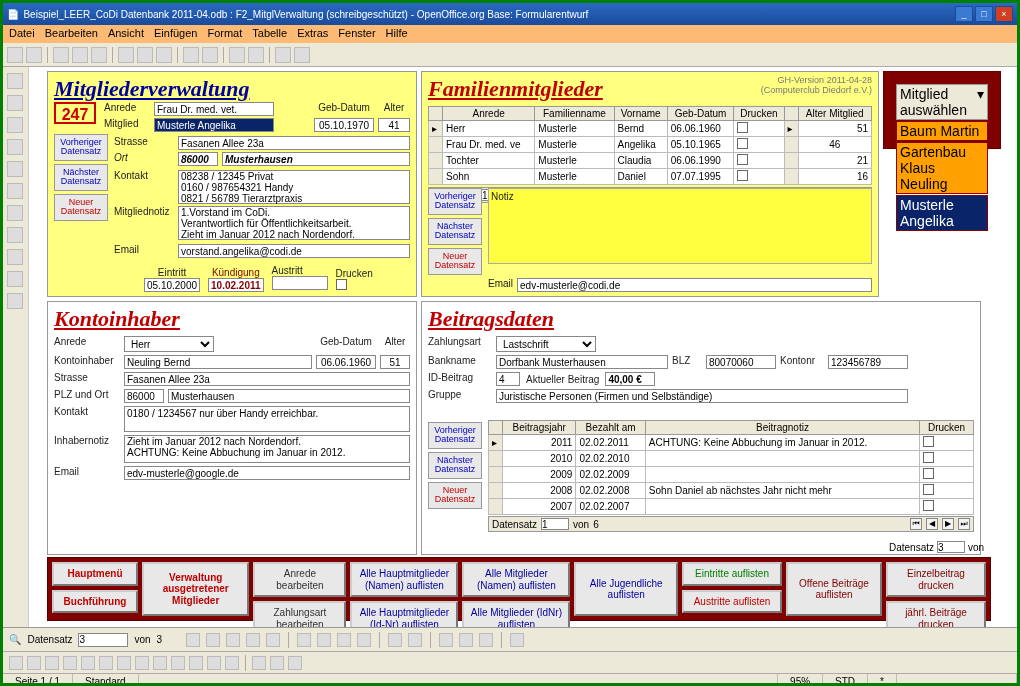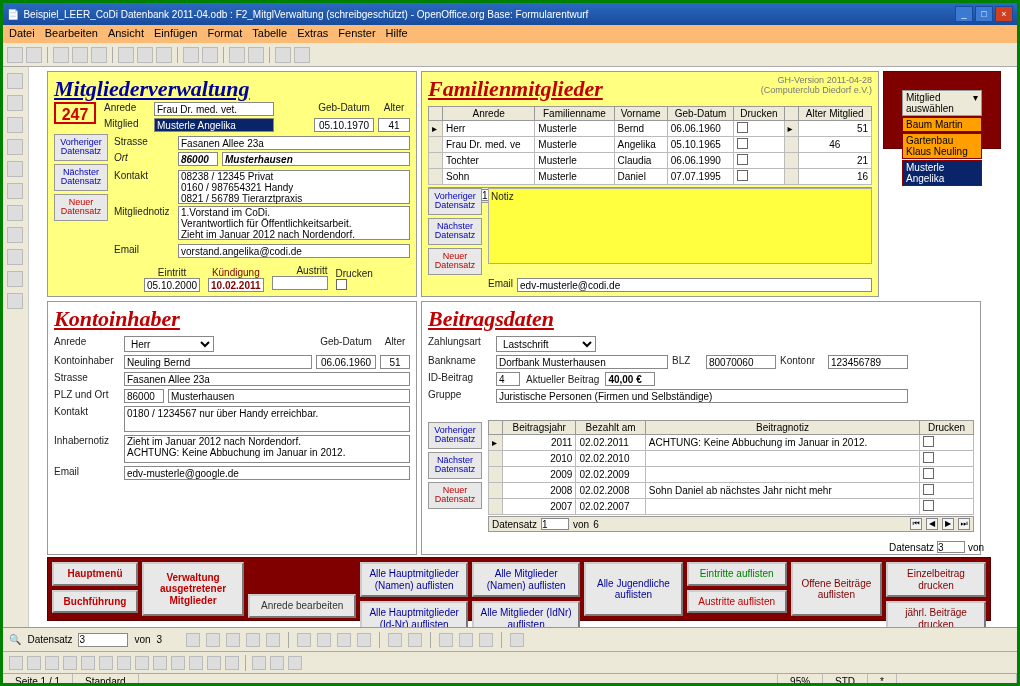--- a/index.html
+++ b/index.html
@@ -41,21 +41,21 @@
   #fm { left: 392px; top: 4px; width: 458px; height: 226px; background: #ffff80; border: 1px solid #999; padding: 4px 6px; }
   #fm h1 { color: #c00000; }
   .ghver { position: absolute; right: 6px; top: 4px; font-size: 9px; color: #777; text-align: right; line-height: 1.1; }
 
   table.datagrid { border-collapse: collapse; background: #fff; font-size: 10px; }
   table.datagrid th { background: #ece9d8; border: 1px solid #999; padding: 1px 3px; font-weight: normal; }
   table.datagrid td { border: 1px solid #bbb; padding: 1px 3px; }
   .rowhead { width: 14px; background: #ece9d8; }
 
   
-  #side { left: 854px; top: 4px; width: 118px; height: 78px; background: #800000; border: 1px solid #600000; padding: 18px; color: #fff; font-size: 10px; }
+  #side { left: 854px; top: 4px; width: 118px; height: 78px; background: #800000; border: 1px solid #600000; padding: 12px; color: #fff; font-size: 14px; }
   #side .hdr { background: #ece9d8; color: #000; border: 1px solid #999; padding: 1px 3px; margin-bottom: 1px; display: flex; justify-content: space-between; }
   #side .item { background: #ffa000; color: #000; border: 1px solid #800; padding: 1px 3px; margin-bottom: 1px; }
   #side .item.sel { background: #0a246a; color: #fff; }
 
   
   #ki { left: 18px; top: 234px; width: 370px; height: 254px; border: 1px solid #999; padding: 4px 6px; }
   #ki h1 { color: #c00000; }
 
   
   #bd { left: 392px; top: 234px; width: 560px; height: 254px; border: 1px solid #999; padding: 4px 6px; }
@@ -65,21 +65,21 @@
   .recnav .btn { width: 12px; height: 12px; border: 1px solid #888; background: #f4f4f4; font-size: 8px; text-align: center; line-height: 10px; }
   .recnav input { width: 28px; height: 12px; font-size: 10px; border: 1px solid #888; }
 
   .notiz { background: #ffff40; border: 1px solid #aaa; position: absolute; }
 
   
   #actions { left: 18px; top: 490px; width: 944px; height: 64px; background: #800000; border: 1px solid #500; padding: 4px; display: flex; gap: 4px; align-items: stretch; }
   .abtn { background: #e8e8e8; border: 2px outset #ccc; padding: 4px 6px; text-align: center; display: flex; align-items: center; justify-content: center; font-size: 10px; line-height: 1.15; }
   .abtn.nav { color: #c00000; font-weight: bold; width: 86px; }
   .abtn.big { color: #c00000; font-weight: bold; width: 112px; }
-  .abtn.grey { color: #333; width: 108px; margin-top: 32px; }
+  .abtn.grey { color: #333; width: 93px; }
   .abtn.blue { color: #0000a0; width: 108px; }
   .abtn.green span { color: #008000; }
   .abtn.red2  span { color: #c00000; }
   .abtn.wide { width: 100px; }
   .col { display: flex; flex-direction: column; gap: 4px; }
 
   .dsbar { position: absolute; left: 860px; top: 472px; height: 16px; display: flex; align-items: center; gap: 3px; font-size: 10px; }
   .dsbar input { width: 28px; height: 12px; font-size: 10px; border: 1px solid #888; }
 
   .bottombar { background: #ece9d8; height: 24px; display: flex; align-items: center; gap: 6px; padding: 0 6px; border-top: 1px solid #999; font-size: 10px; }
@@ -209,21 +209,21 @@
         </div>
         <div style="display:flex; gap:4px; margin-top:4px;">
             <span class="lbl" style="width:60px">Email</span>
             <span class="val" style="flex:1">vorstand.angelika@codi.de</span>
           </div>
       </div>
 
       <div style="position:absolute; left:96px; bottom:4px; display:flex; gap:8px; align-items:end;">
         <div><div class="lbl" style="text-align:center">Eintritt</div><span class="val">05.10.2000</span></div>
         <div><div class="lbl" style="text-align:center;color:#800000">Kündigung</div><span class="val" style="color:#800000;font-weight:bold">10.02.2011</span></div>
-        <div><div class="lbl" style="text-align:right">Austritt</div><span class="val" style="width:56px"></span></div>
+        <div><div class="lbl" style="text-align:left">Austritt</div><span class="val" style="width:56px"></span></div>
         <div><div class="lbl" style="text-align:center">Drucken</div><span class="chk"></span></div>
       </div>
     </div>
 
     <div id="fm" class="panel">
       <h1><u>Familienmitglieder</u></h1>
       <div class="ghver">
         <div>GH-Version 2011-04-28</div>
         <div>(Computerclub Diedorf e.V.)</div>
       </div>

